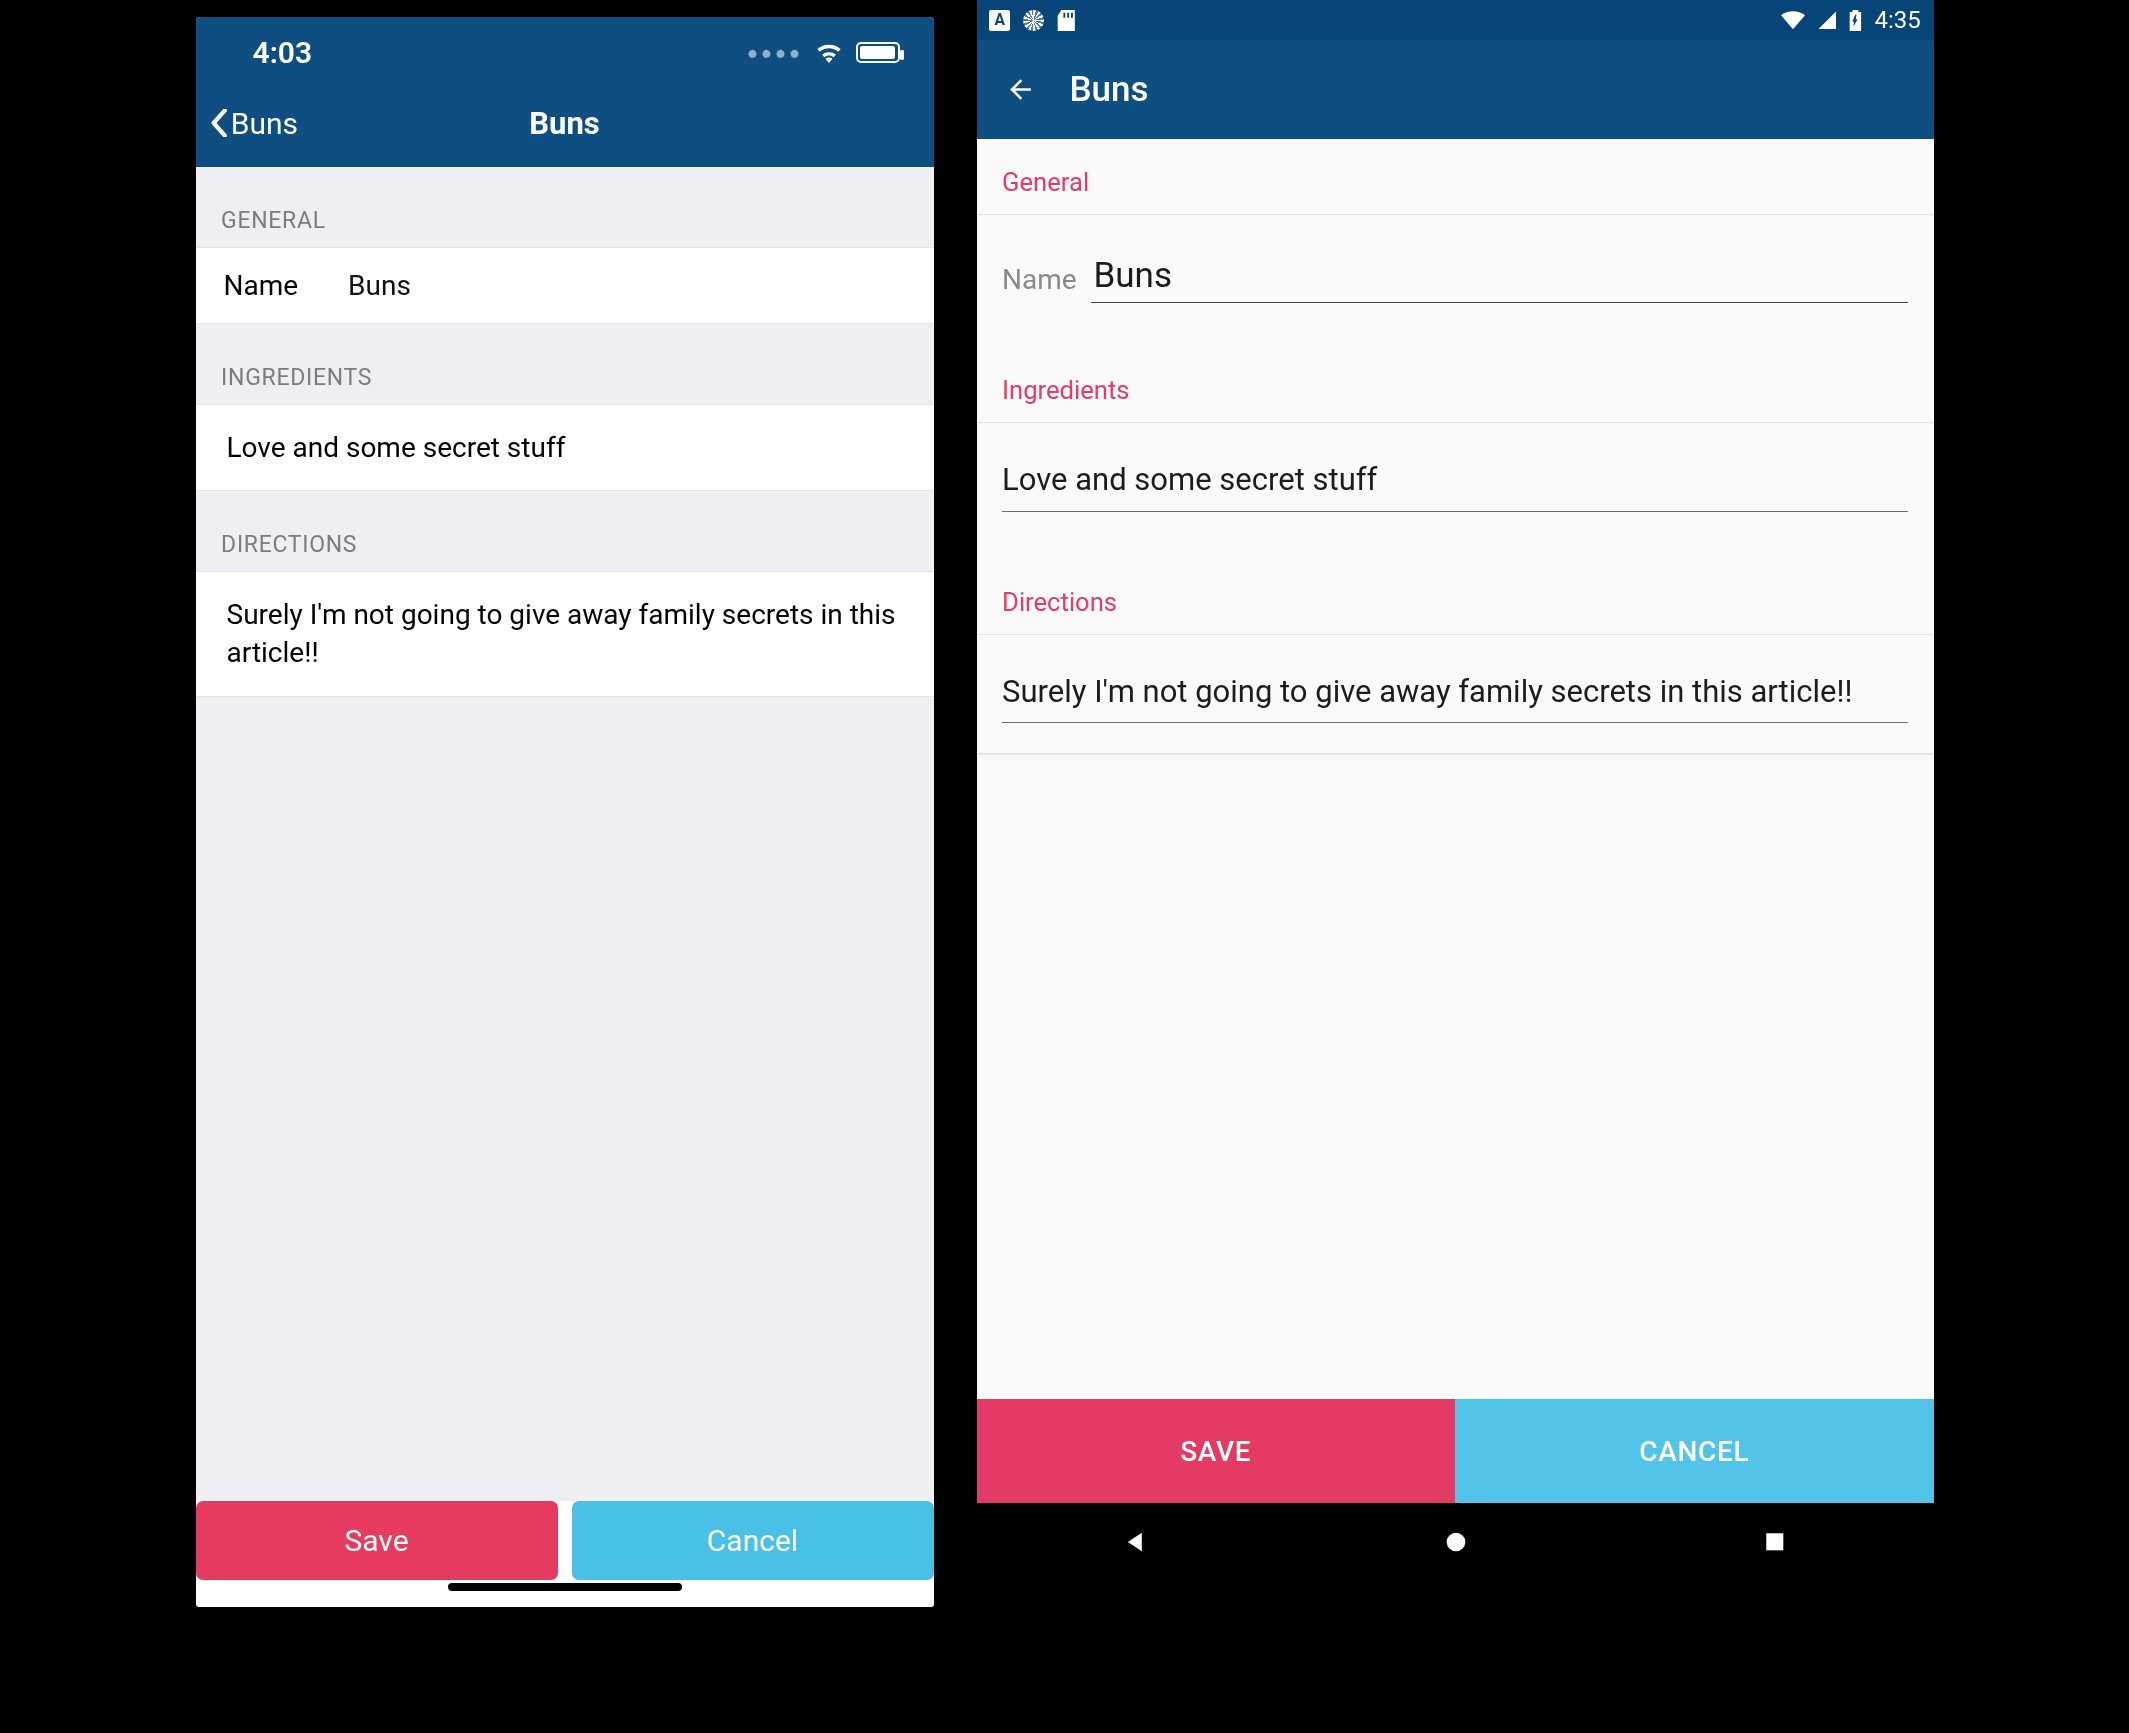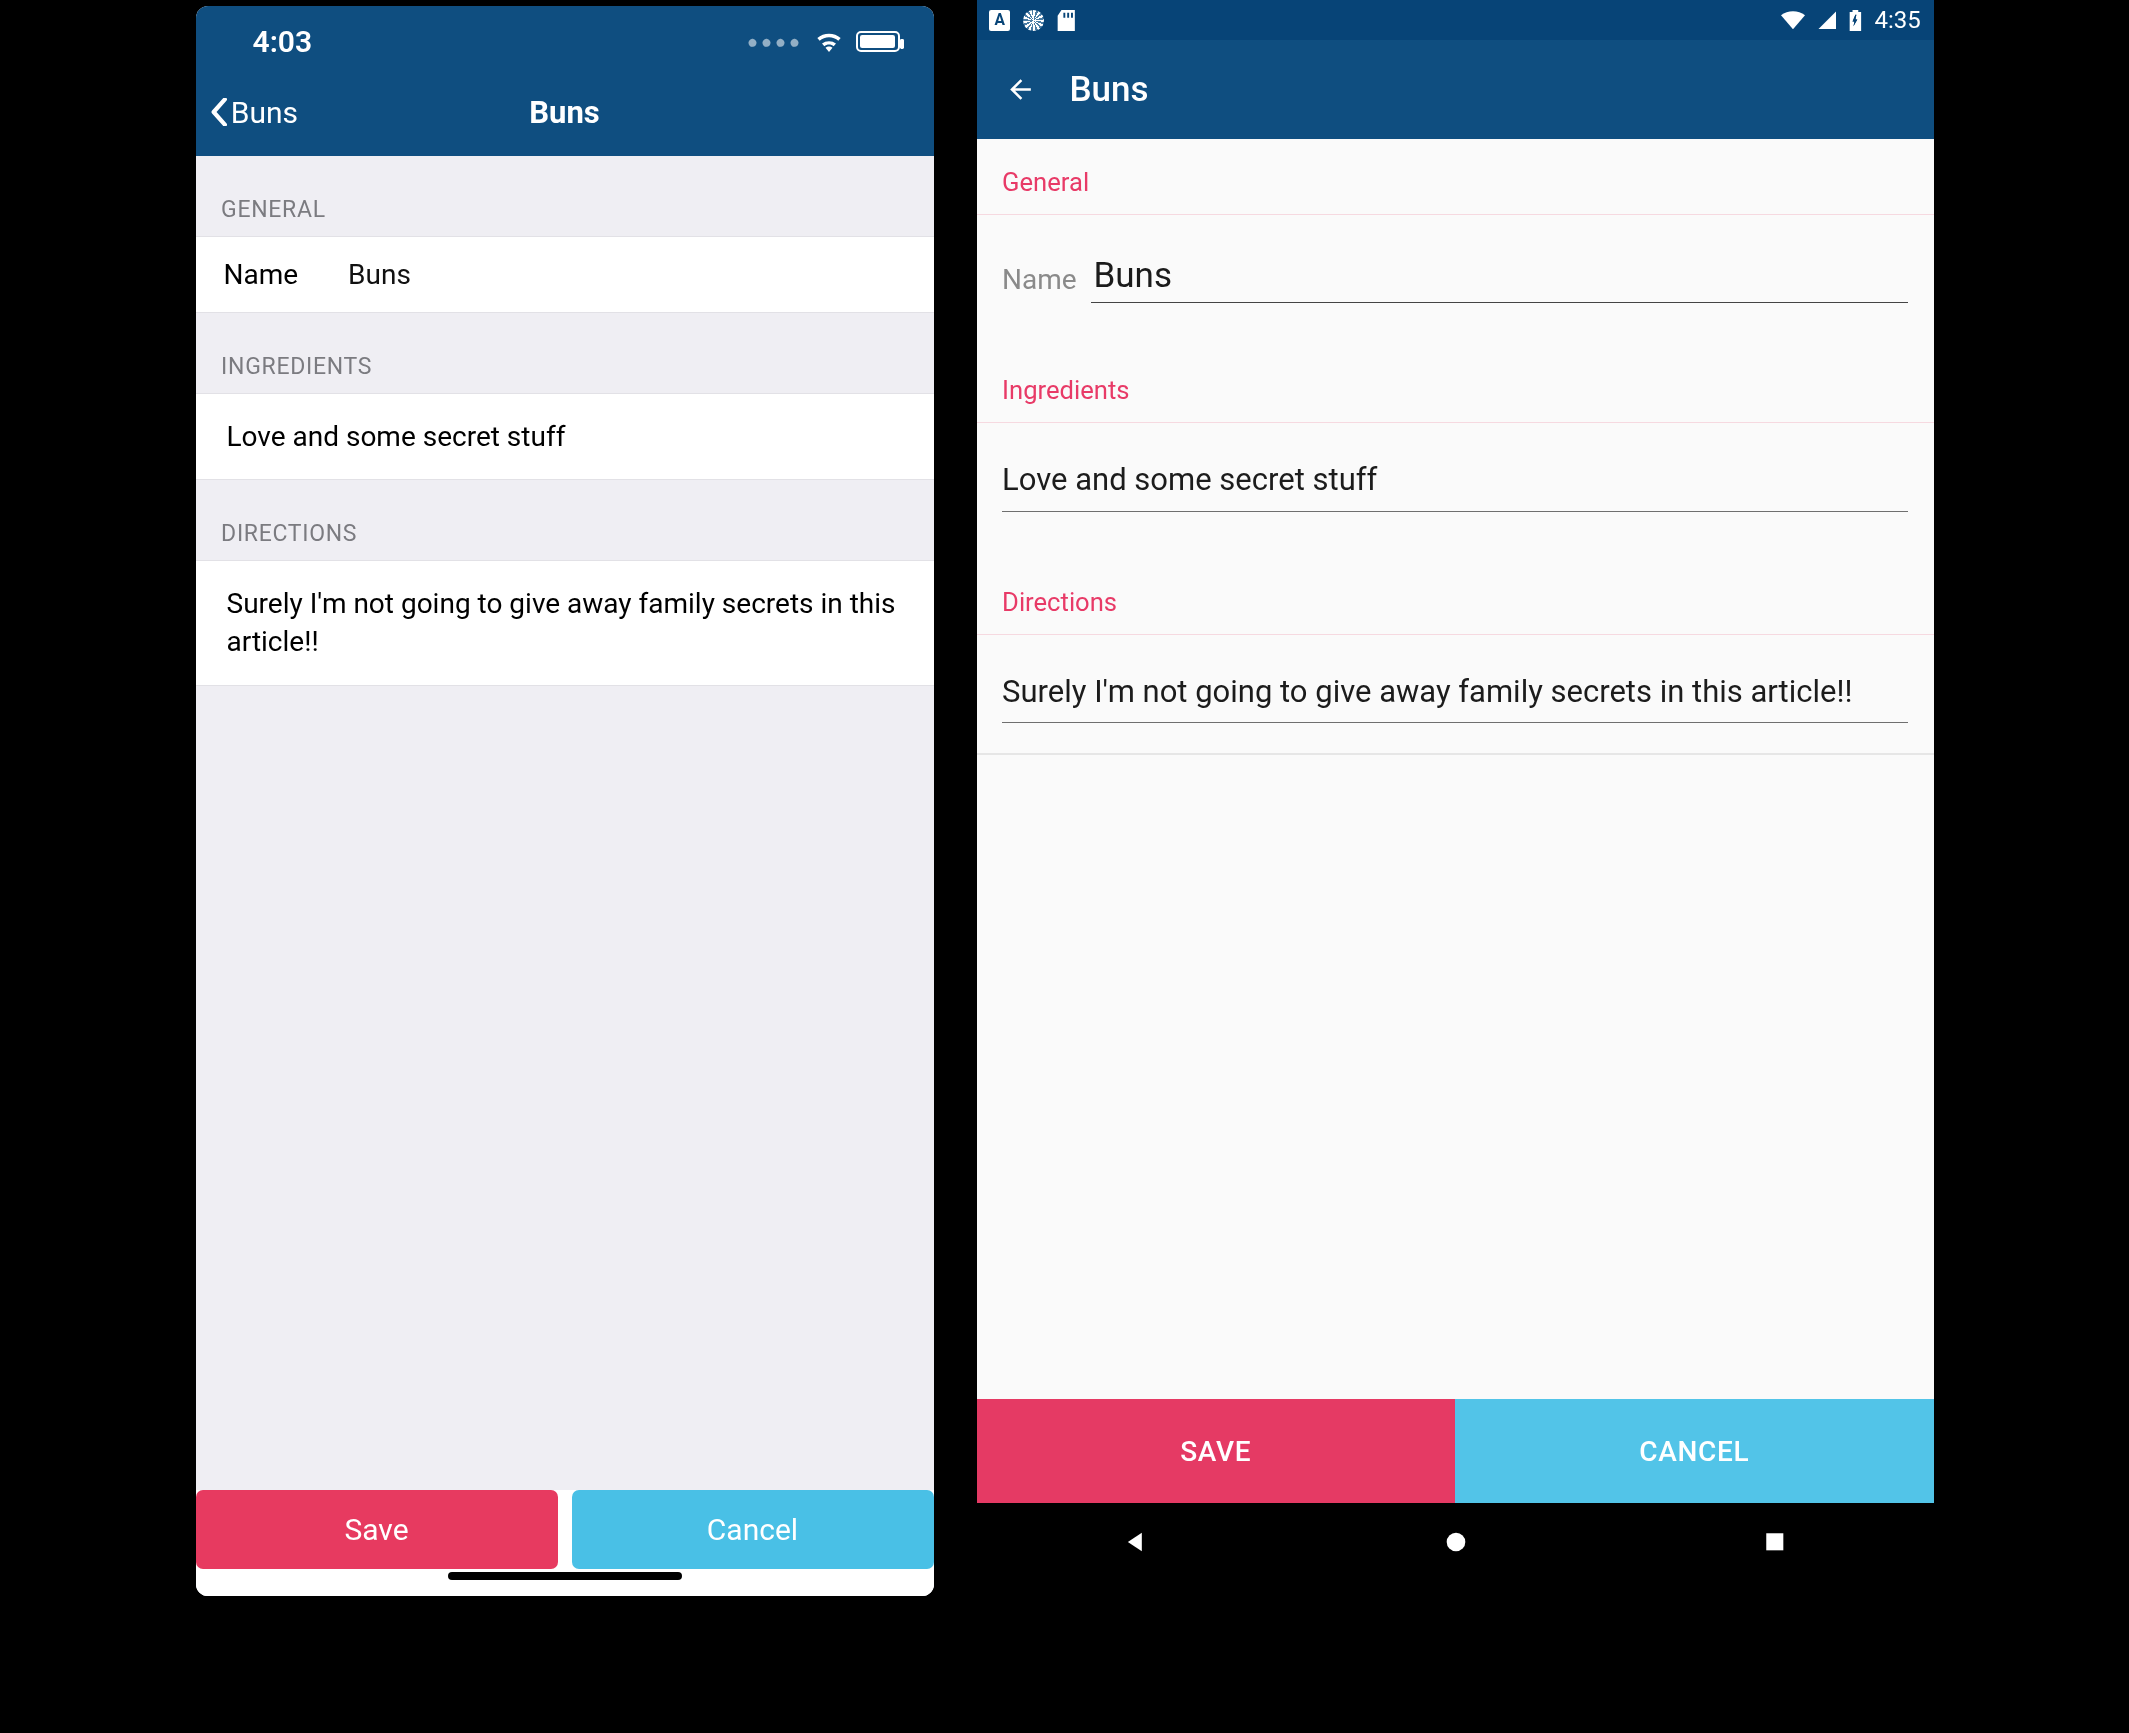--- a/index.html
+++ b/index.html
@@ -20,22 +20,22 @@
     overflow: hidden;
     background: #fff;
     display: flex;
     flex-direction: column;
   }
 
   
   .ios {
     width: 738px;
     height: 1590px;
-    margin-top: 6px;
-    border-radius: 12px;
+    margin-top: 17px;
+    border-radius: 4px;
     background: #fff;
   }
   .ios .statusbar {
     height: 71px;
     background: #0F4E80;
     color: #fff;
     display: flex;
     align-items: center;
     justify-content: space-between;
     padding: 0 34px 0 57px;

